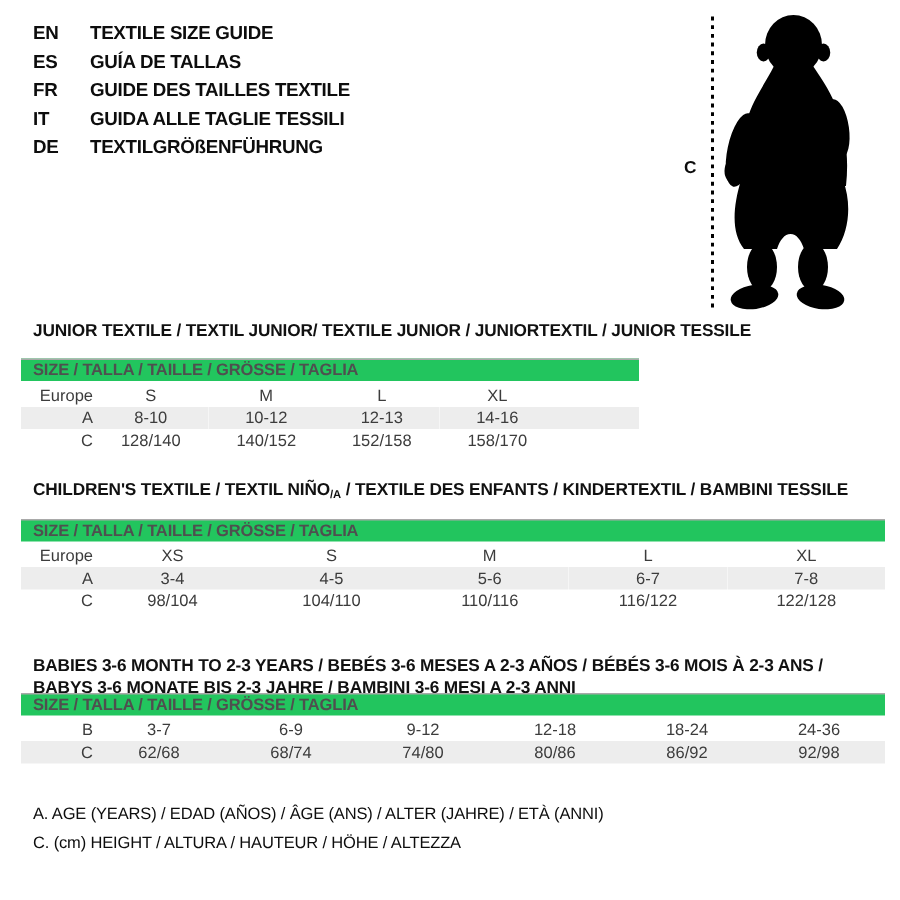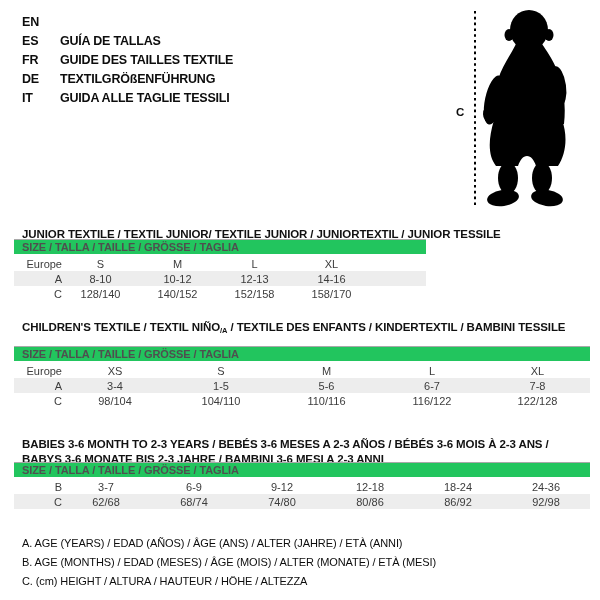--- a/index.html
+++ b/index.html
@@ -37,36 +37,37 @@
   .note{line-height:19px;font-size:11px;font-weight:normal;letter-spacing:-0.1px;white-space:nowrap;}
 </style>
 </head>
 <body>
 
 <div class="page">
 
   <div class="lang">
     <div class="lang-row">
       <span class="lang-code">EN</span>
+      <span>TEXTILE SIZE GUIDE</span>
     </div>
     <div class="lang-row">
       <span class="lang-code">ES</span>
       <span>GUÍA DE TALLAS</span>
     </div>
     <div class="lang-row">
       <span class="lang-code">FR</span>
       <span>GUIDE DES TAILLES TEXTILE</span>
     </div>
     <div class="lang-row">
+      <span class="lang-code">IT</span>
+      <span>GUIDA ALLE TAGLIE TESSILI</span>
+    </div>
+    <div class="lang-row">
       <span class="lang-code">DE</span>
       <span>TEXTILGRÖßENFÜHRUNG</span>
-    </div>
-    <div class="lang-row">
-      <span class="lang-code">IT</span>
-      <span>GUIDA ALLE TAGLIE TESSILI</span>
     </div>
   </div>
 
   <div class="fig">
     <span class="fig-label">C</span>
     <svg width="145" height="202" viewBox="0 0 145 202">
       <line x1="25" y1="3" x2="25" y2="199" stroke="#000" stroke-width="2" stroke-dasharray="2.6 3.2"></line>
       <g fill="#000">
         <ellipse cx="79" cy="22" rx="19" ry="20"></ellipse>
         <ellipse cx="59" cy="27" rx="4.5" ry="6"></ellipse>
@@ -78,21 +79,21 @@
         <ellipse cx="104" cy="94" rx="7" ry="9"></ellipse>
         <path d="M44,112 C38,132 38,148 46,158 L68,158 C70,152 73,148 77,148 C81,148 84,152 86,158 L108,158 C116,146 118,128 112,112 Z"></path>
         <ellipse cx="58" cy="170" rx="10" ry="16"></ellipse>
         <ellipse cx="92" cy="170" rx="10" ry="16"></ellipse>
         <ellipse cx="53" cy="190" rx="16" ry="8" transform="rotate(-8 53 190)"></ellipse>
         <ellipse cx="97" cy="190" rx="16" ry="8" transform="rotate(8 97 190)"></ellipse>
       </g>
     </svg>
   </div>
 
-  <div class="sec-title" style="top:228px;">JUNIOR TEXTILE / TEXTIL JUNIOR/ TEXTILE JUNIOR / JUNIORTEXTIL / JUNIOR TESSILE</div>
+  <div class="sec-title" style="top:215px;">JUNIOR TEXTILE / TEXTIL JUNIOR/ TEXTILE JUNIOR / JUNIORTEXTIL / JUNIOR TESSILE</div>
   <div class="sec" style="top:239px;width:412px;">
     <div class="bar">SIZE / TALLA / TAILLE / GRÖSSE / TAGLIA</div>
     <table class="size-table" style="width:412px;">
       <colgroup>
           <col style="width:48px">
           <col style="width:77px">
           <col style="width:77px">
           <col style="width:77px">
           <col style="width:77px">
           <col style="width:56px">
@@ -143,21 +144,21 @@
         <td class="lbl">Europe</td>
         <td>XS</td>
         <td>S</td>
         <td>M</td>
         <td>L</td>
         <td>XL</td>
       </tr>
       <tr class="band">
         <td class="lbl">A</td>
         <td>3-4</td>
-        <td>1-5</td>
+        <td>4-5</td>
         <td>5-6</td>
         <td>6-7</td>
         <td>7-8</td>
       </tr>
       <tr>
         <td class="lbl">C</td>
         <td>98/104</td>
         <td>104/110</td>
         <td>110/116</td>
         <td>116/122</td>
@@ -201,17 +202,16 @@
         <td>80/86</td>
         <td>86/92</td>
         <td>92/98</td>
       </tr>
     </tbody>
       </table>
   </div>
 
   <div class="notes">
     <div class="note">A. AGE (YEARS) / EDAD (AÑOS) / ÂGE (ANS) / ALTER (JAHRE) / ETÀ (ANNI)</div>
-    <div class="note">B. AGE (MONTHS) / EDAD (MESES) / ÂGE (MOIS) / ALTER (MONATE) / ETÀ (MESI)</div>
     <div class="note">C. (cm) HEIGHT / ALTURA / HAUTEUR / HÖHE / ALTEZZA</div>
   </div>
 
 </div>
 
 </body></html>

